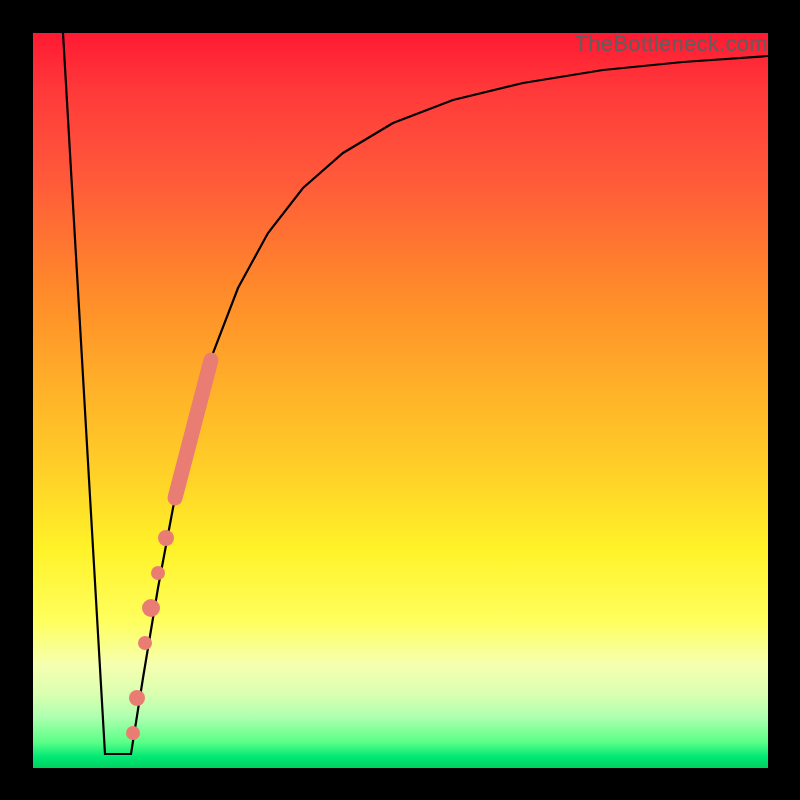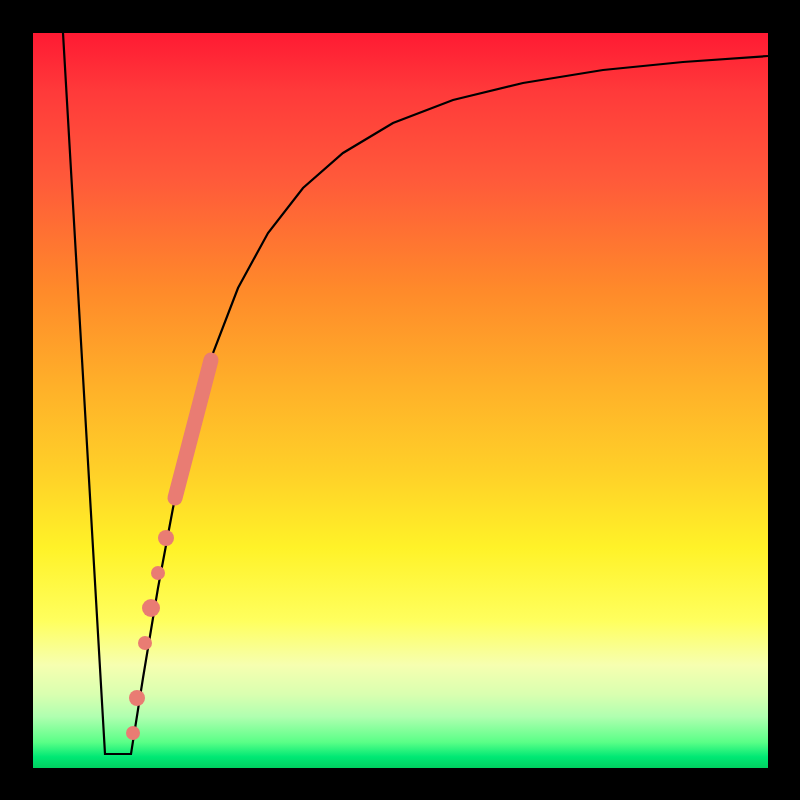--- a/index.html
+++ b/index.html
@@ -62,20 +62,21 @@
     height: 735px;
     overflow: visible;
   }
 </style>
 </head>
 <body>
 
 <div class="frame">
   <div class="plot-area"></div>
 
+  <div class="watermark">TheBottleneck.com</div>
 
   <svg class="curves" viewBox="0 0 735 735" preserveAspectRatio="none">
     <path id="main-path" fill="none" stroke="#000" stroke-width="2.2" d="M30 0 L72 721 L72 721 L98 721 L98 721 L110 645 L125 555 L140 475 L158 395 L180 320 L205 255 L235 200 L270 155 L310 120 L360 90 L420 67 L490 50 L570 37 L650 29 L735 23"></path>
     <g id="salmon-group">
         <line x1="142" y1="465" x2="178" y2="327" stroke="#e97c73" stroke-width="15" stroke-linecap="round"></line>
         <circle cx="133" cy="505" r="8" fill="#e97c73"></circle>
         <circle cx="125" cy="540" r="7" fill="#e97c73"></circle>
         <circle cx="118" cy="575" r="9" fill="#e97c73"></circle>
         <circle cx="112" cy="610" r="7" fill="#e97c73"></circle>
         <circle cx="104" cy="665" r="8" fill="#e97c73"></circle>

